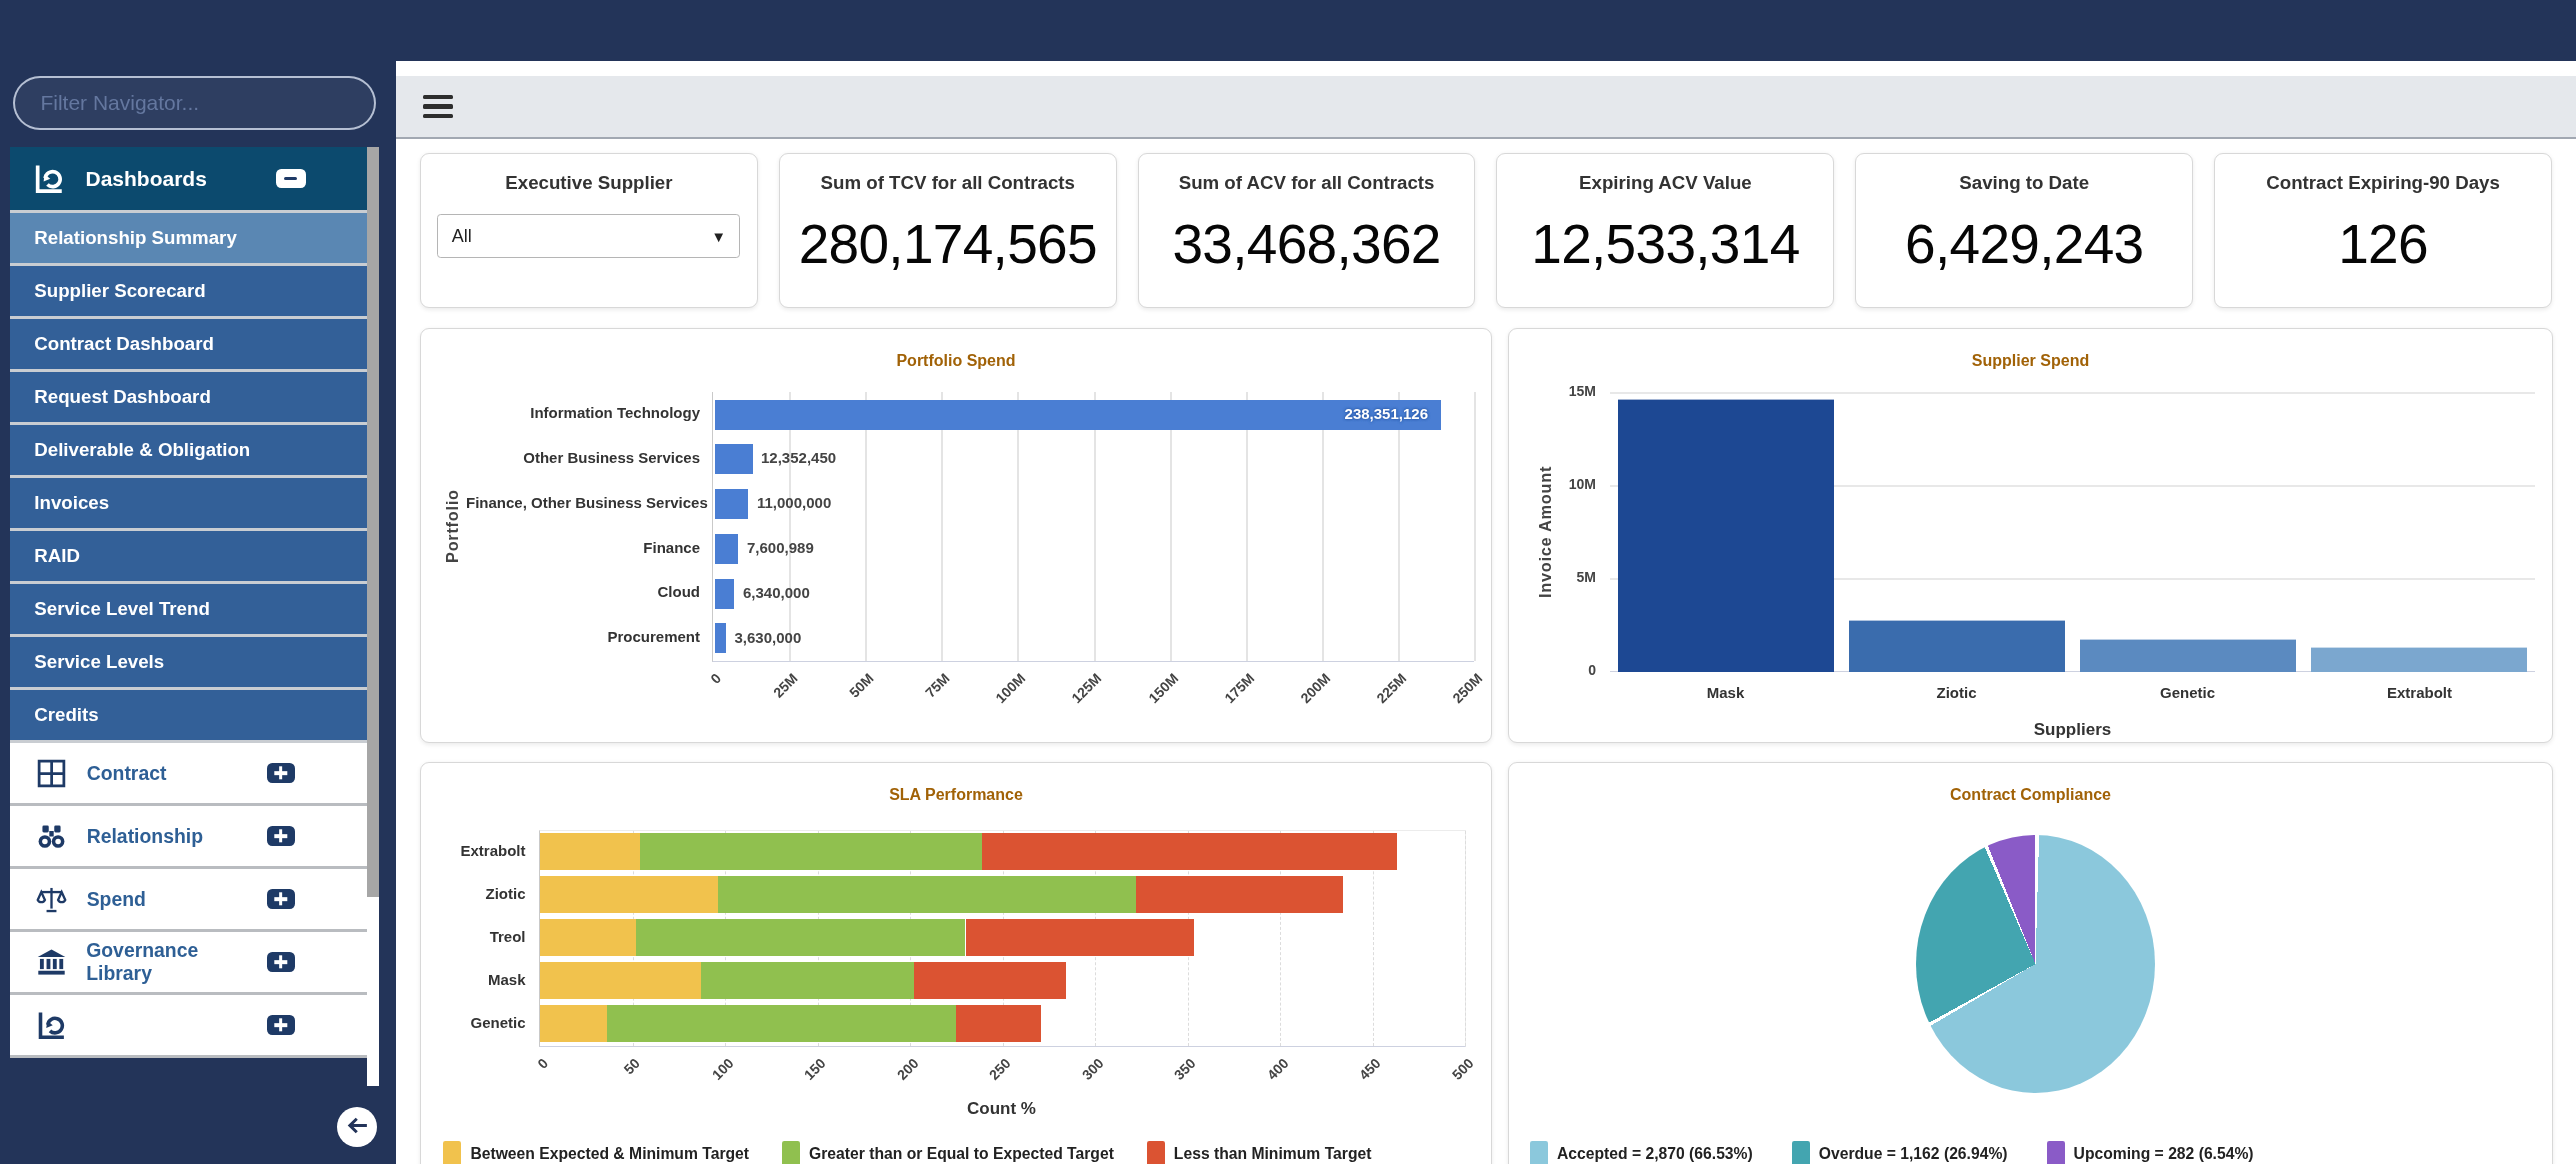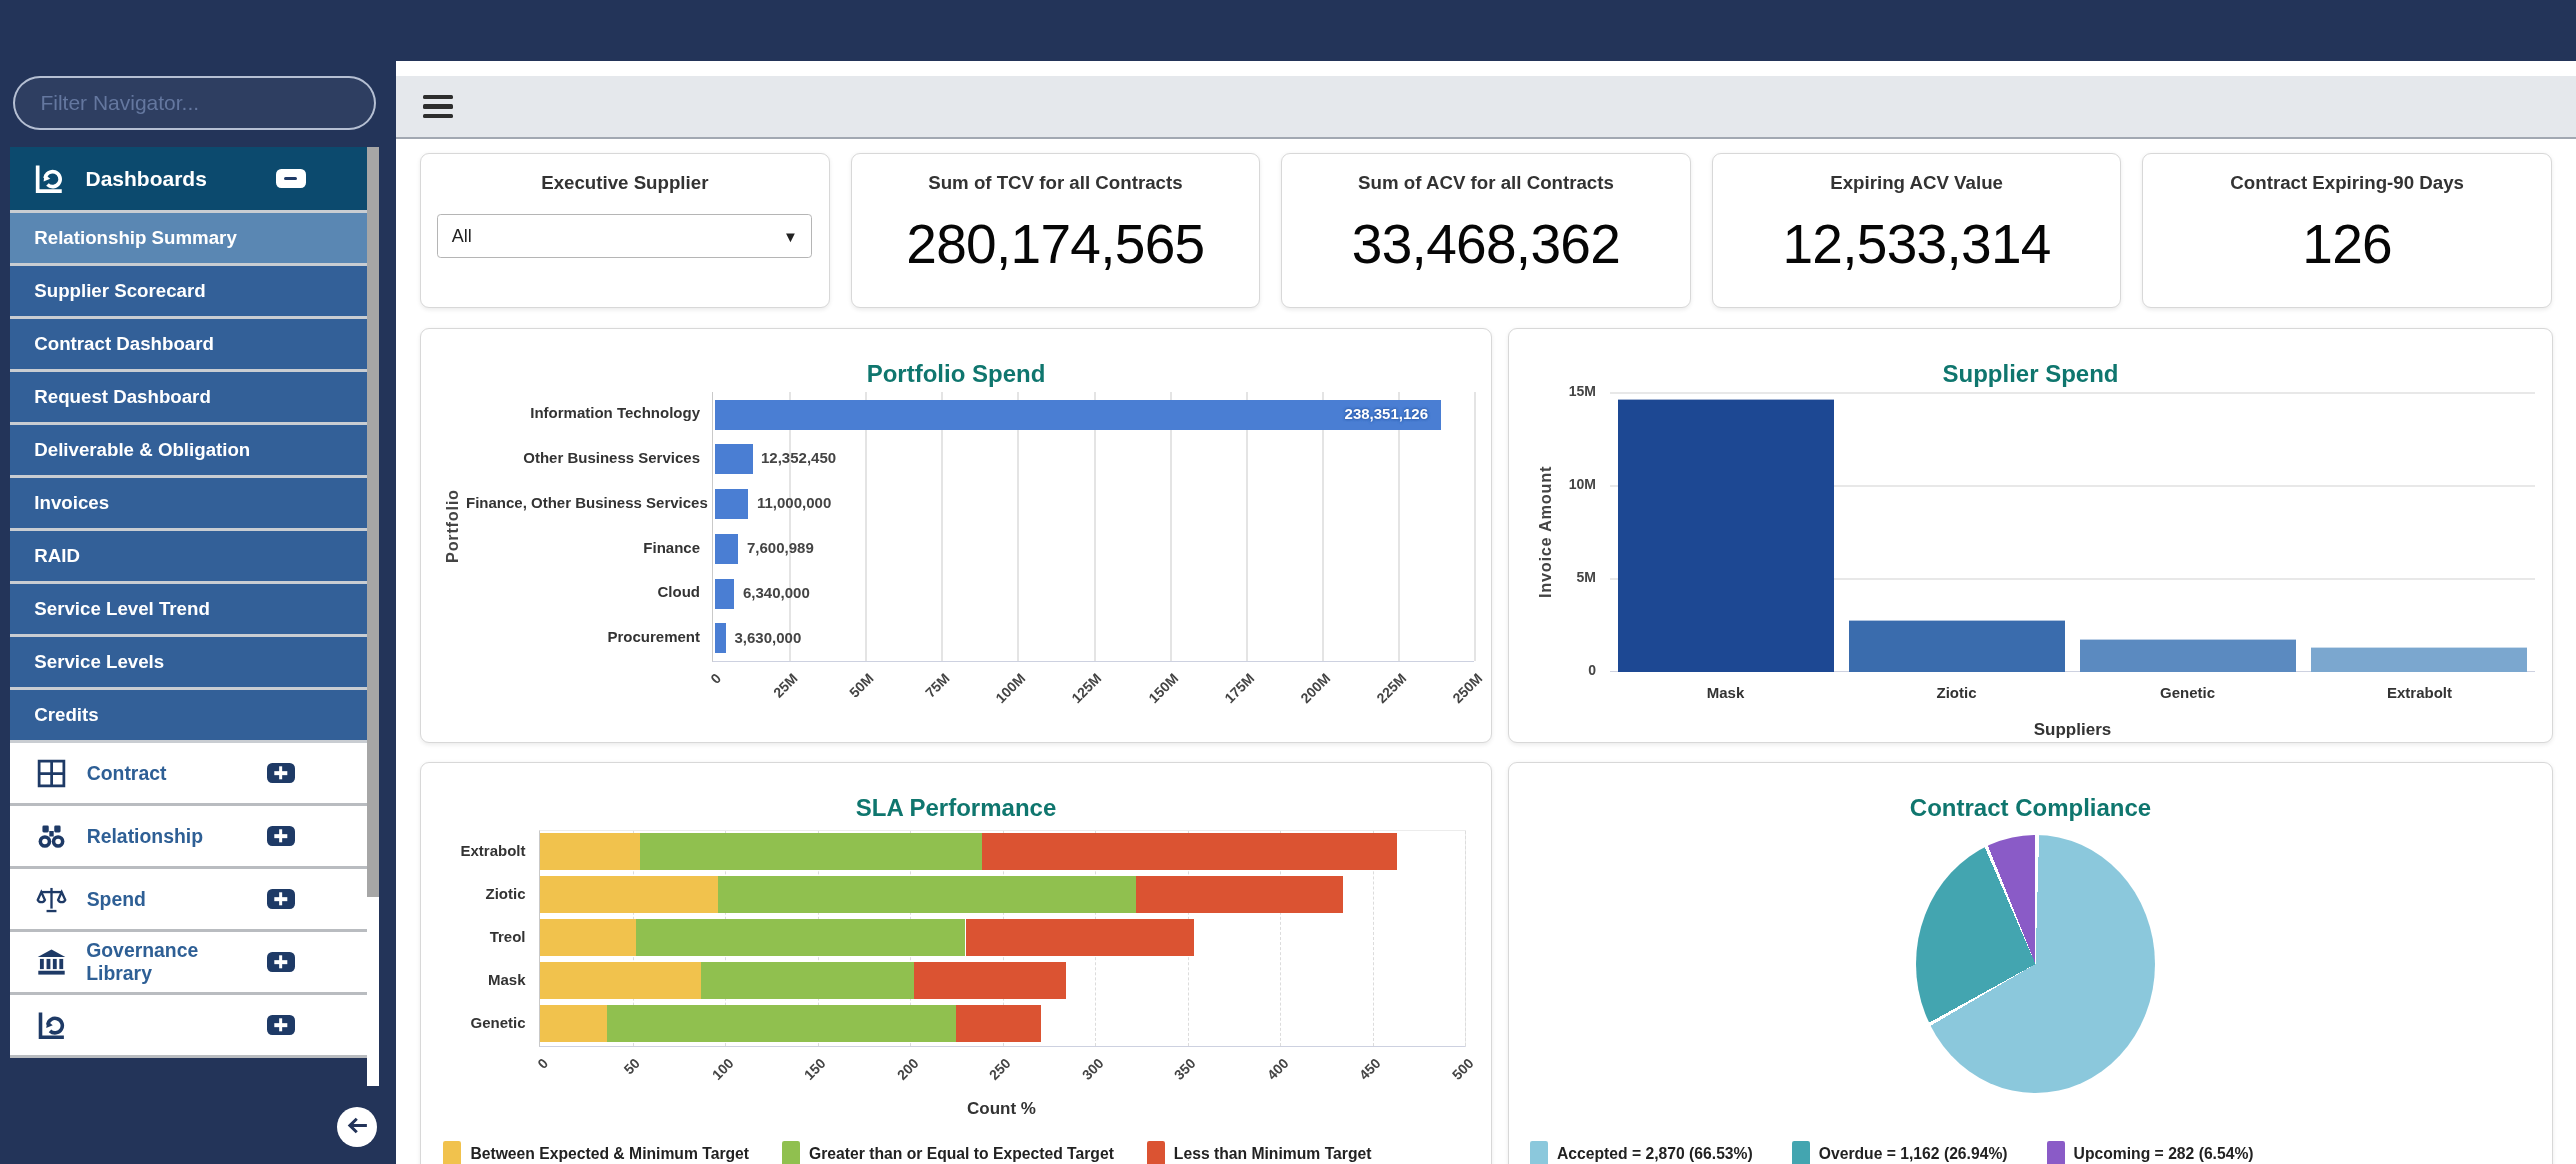--- a/index.html
+++ b/index.html
@@ -44,22 +44,22 @@
   .hamburger span{display:block;width:30px;height:4.5px;background:#2d2d2d;border-radius:1.5px;}
   .card{background:#fff;border:1.5px solid #d8d8d8;border-radius:9px;box-shadow:0 1.5px 4.5px rgba(0,0,0,.08);box-sizing:border-box;}
   .kpis{position:absolute;left:24px;right:24px;top:92px;height:155px;display:flex;gap:21px;}
   .kpi-card{flex:1;position:relative;}
   .kpi-title{text-align:center;margin-top:18px;font-size:18.7px;font-weight:700;color:#333;}
   .kpi-value{text-align:center;margin-top:18px;font-size:55px;font-weight:400;color:#060606;letter-spacing:-0.7px;}
   .kpi-select{position:absolute;left:16.4px;right:16.4px;top:60px;height:42px;border:1.5px solid #b5b5b5;border-radius:3.7px;
               display:flex;align-items:center;padding:0 13.4px;font-size:18px;color:#222;cursor:pointer;background:#fff;}
   .sel-caret{margin-left:auto;font-size:15px;color:#222;}
   .chart-card{position:absolute;height:415px;}
-  .chart-title{margin:16px;position:absolute;left:0;right:0;top:15px;text-align:center;
-               font-size:24px;font-weight:700;color:#0f766e;}
+  .chart-title{margin:8px;position:absolute;left:0;right:0;top:15px;text-align:center;
+               font-size:16px;font-weight:700;color:#a16207;}
   .chart-body{position:absolute;inset:0;}
   .gline-v{position:absolute;width:1.5px;background:#e4e4e4;}
   .gline-vd{position:absolute;width:0;border-left:1.5px dashed #dcdcdc;}
   .gline-h{position:absolute;height:1.5px;background:#e8e8e8;}
   .plot{position:absolute;border-left:1.5px solid #c9c9c9;border-bottom:1.5px solid #cdd1e0;}
   .cat-label{position:absolute;text-align:right;font-size:15px;font-weight:600;color:#333;white-space:nowrap;}
   .rtick{position:absolute;font-size:14px;font-weight:600;color:#444;white-space:nowrap;
          transform:rotate(-45deg);transform-origin:100% 0;}
   .ytick{position:absolute;font-size:14px;font-weight:600;color:#444;text-align:right;white-space:nowrap;}
   .axis-xlabel{position:absolute;text-align:center;font-size:17px;font-weight:700;color:#333;}
@@ -205,20 +205,24 @@
           <div class="kpi-title">Sum of TCV for all Contracts</div>
           <div class="kpi-value">280,174,565</div>
         </div>
         <div class="card kpi-card">
           <div class="kpi-title">Sum of ACV for all Contracts</div>
           <div class="kpi-value">33,468,362</div>
         </div>
         <div class="card kpi-card">
           <div class="kpi-title">Expiring ACV Value</div>
           <div class="kpi-value">12,533,314</div>
+        </div>
+        <div class="card kpi-card">
+          <div class="kpi-title">Saving to Date</div>
+          <div class="kpi-value">6,429,243</div>
         </div>
         <div class="card kpi-card">
           <div class="kpi-title">Contract Expiring-90 Days</div>
           <div class="kpi-value">126</div>
         </div>
       </section>
 
     <section class="card chart-card" style="left:24px;top:267px;width:1072px;">
       <h3 class="chart-title">Portfolio Spend</h3>
       <div class="chart-body" id="chart-portfolio">

